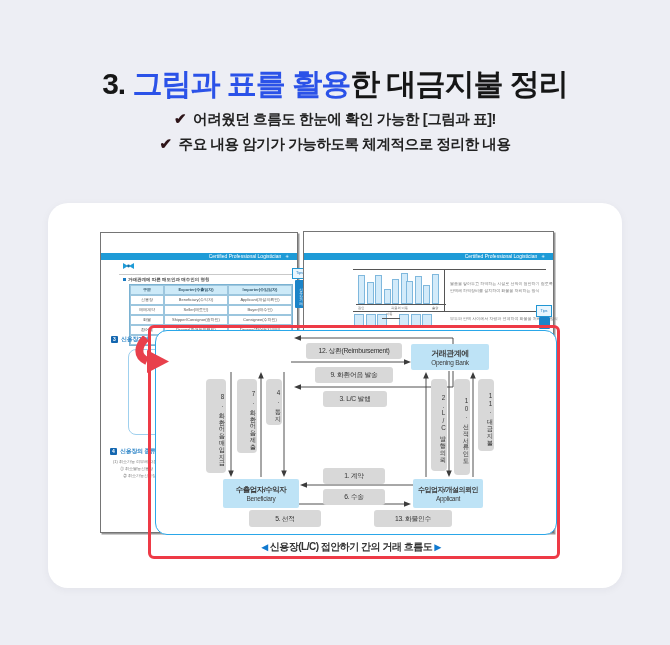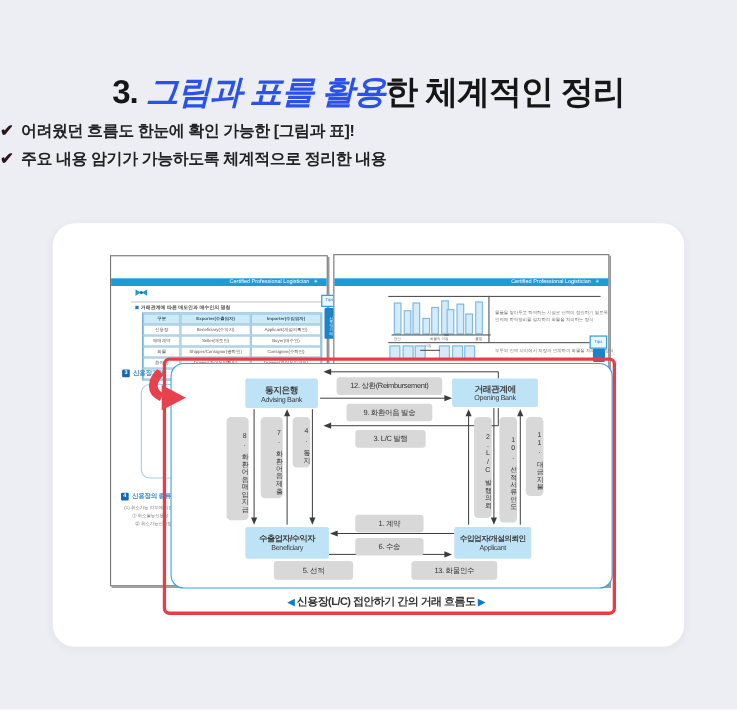--- a/index.html
+++ b/index.html
@@ -2,22 +2,22 @@
 <html><head>
 <meta charset="utf-8">
 <style>
   html,body{margin:0;padding:0;}
   #stage{position:relative;width:670px;height:645px;background:#edeef4;overflow:hidden;
          font-family:"Liberation Sans",sans-serif;}
   .abs{position:absolute;}
   
   .title{left:0;top:64px;width:670px;text-align:center;font-size:30px;font-weight:bold;
          letter-spacing:-1px;color:#161616;}
-  .title .hl{color:#2b52e8;font-style:italic;}
-  .bullet{left:0;width:670px;text-align:left;font-size:14.5px;font-weight:bold;color:#222;
+  .title .hl{color:#2b52e8;}
+  .bullet{left:0;width:670px;text-align:center;font-size:14.5px;font-weight:bold;color:#222;
           letter-spacing:-0.4px;}
   .bullet .chk{color:#2d1418;font-size:15px;margin-right:7px;}
   
   .card{left:48px;top:203px;width:574px;height:385px;background:#fff;border-radius:20px;
         box-shadow:0 2px 8px rgba(30,30,60,.05);}
   .page{background:#fff;border:1px solid #757575;box-shadow:1.5px 1.5px 0 rgba(70,70,70,.55);}
   .pageL{left:100px;top:232px;width:196px;height:299px;}
   .pageR{left:303px;top:231px;width:249px;height:300px;}
   .band{left:0;width:100%;height:6.5px;background:#1e9bd7;color:#fff;font-size:5px;
         line-height:6.5px;text-align:right;padding-right:0;box-sizing:border-box;}
@@ -65,21 +65,21 @@
            font-size:10px;color:#333;letter-spacing:-0.5px;}
   .caption .mk{color:#1079cf;font-size:8.5px;}
   .redarrow{left:134px;top:336px;z-index:8;}
 </style>
 </head>
 <body>
 
 <div id="stage">
 
   <div class="abs title">
-    <span>3. </span><span class="hl">그림과 표를 활용</span><span>한 체계적인 정리</span>
+    <span>3. </span><span class="hl">그림과 표를 활용</span><span>한 대금지불 정리</span>
   </div>
   <div class="abs bullet" style="top:110px;">
     <span class="chk">✔</span><span>어려웠던 흐름도 한눈에 확인 가능한 [그림과 표]!</span>
   </div>
   <div class="abs bullet" style="top:135px;">
     <span class="chk">✔</span><span>주요 내용 암기가 가능하도록 체계적으로 정리한 내용</span>
   </div>
 
   <div class="abs card"></div>
 
@@ -209,24 +209,20 @@
         <polygon points="255,173 248,170.2 248,175.8"></polygon>
         <polygon points="75,146 72.2,139.5 77.8,139.5"></polygon>
         <polygon points="105,41 102.2,47.5 107.8,47.5"></polygon>
         <polygon points="128,146 125.2,139.5 130.8,139.5"></polygon>
         <polygon points="270,41 267.2,47.5 272.8,47.5"></polygon>
         <polygon points="293,146 290.2,139.5 295.8,139.5"></polygon>
         <polygon points="317,41 314.2,47.5 319.8,47.5"></polygon>
       </g>
     </svg>
 
-    <div class="pbox" style="left:67px;top:13px;width:66px;height:27px;">
-      <span class="kr">통지은행</span>
-      <span class="en">Advising Bank</span>
-    </div>
     <div class="pbox" style="left:255px;top:13px;width:78px;height:26px;">
       <span class="kr">거래관계에</span>
       <span class="en">Opening Bank</span>
     </div>
     <div class="pbox" style="left:67px;top:148px;width:76px;height:29px;">
       <span class="kr" style="font-size:7.5px;">수출업자/수익자</span>
       <span class="en">Beneficiary</span>
     </div>
     <div class="pbox" style="left:257px;top:148px;width:70px;height:29px;">
       <span class="kr" style="font-size:7px;">수입업자/개설의뢰인</span>

